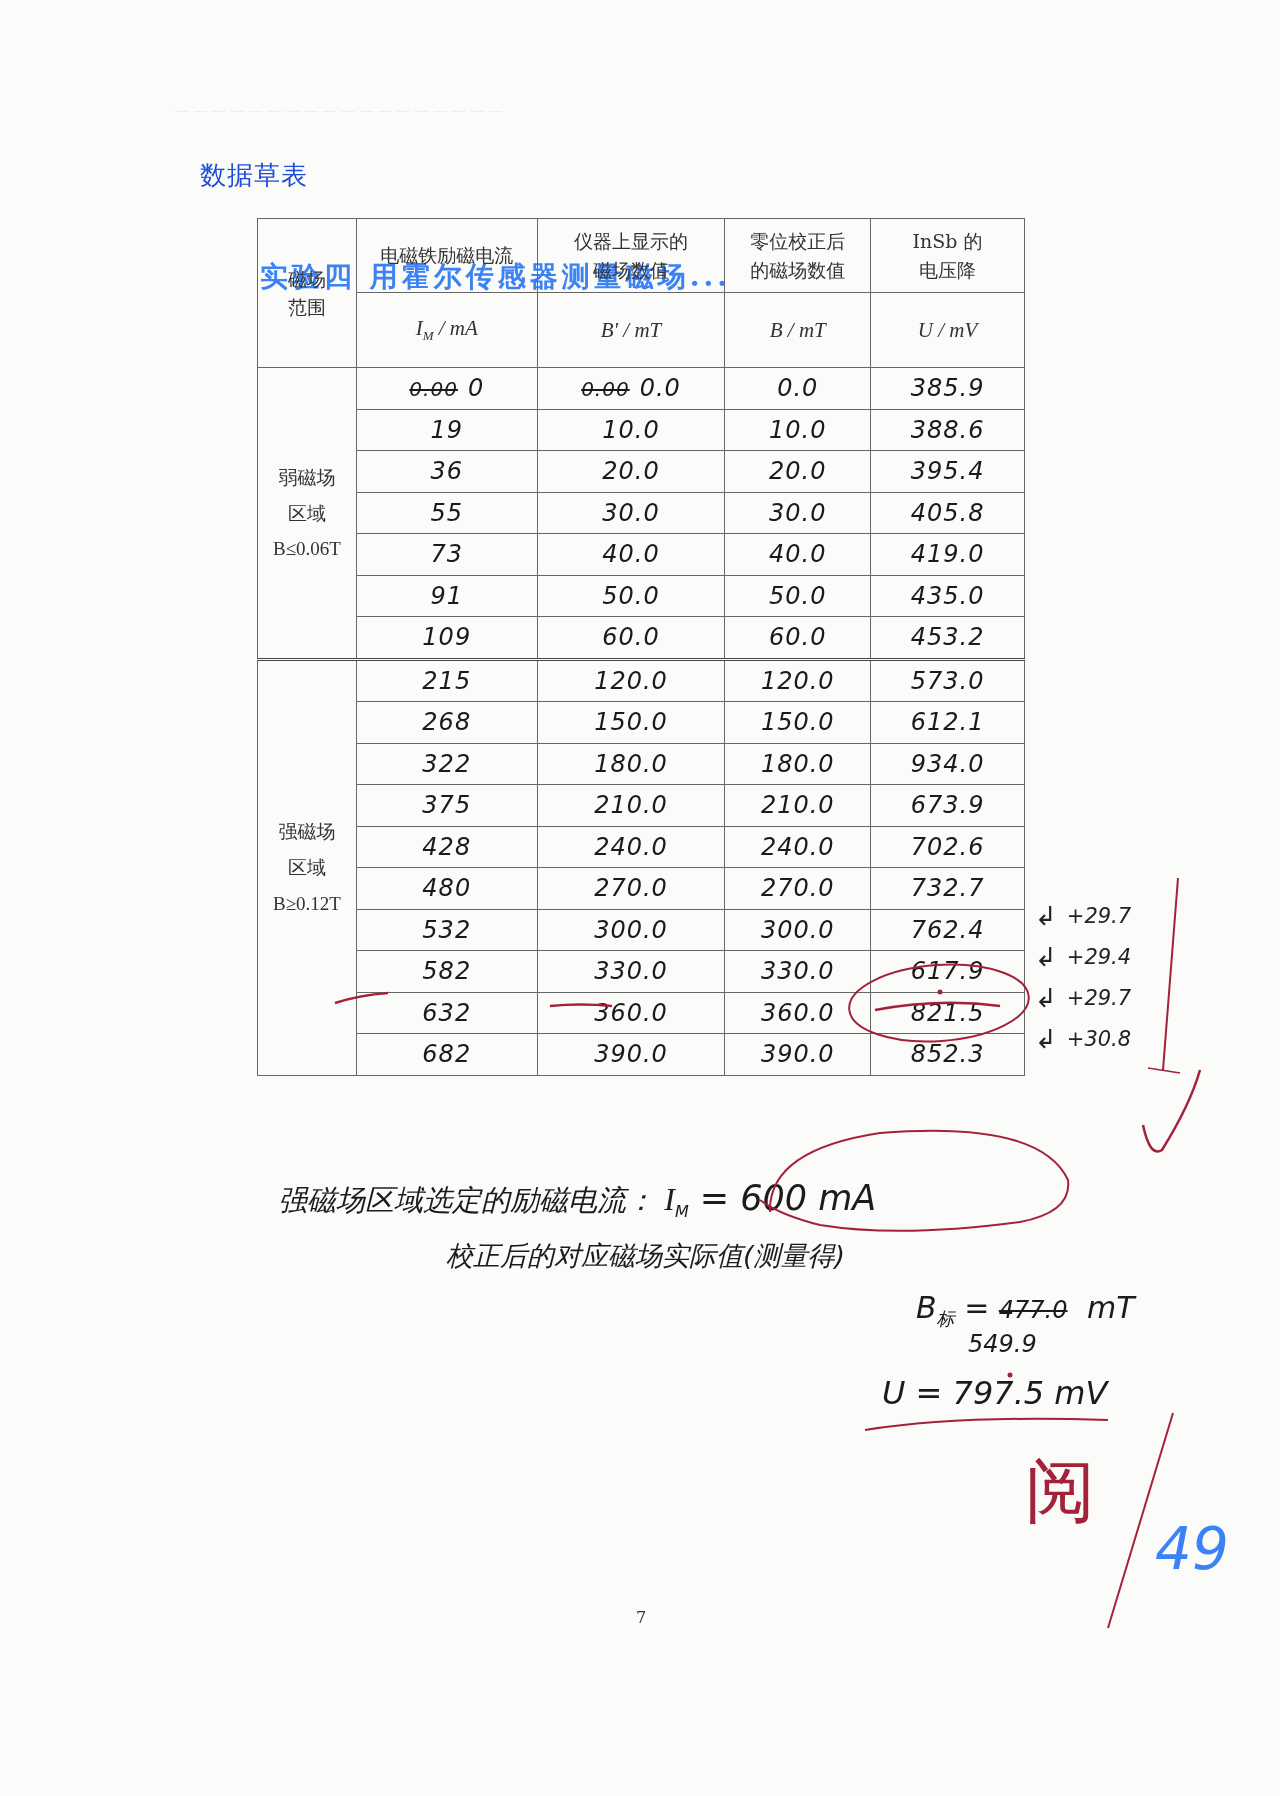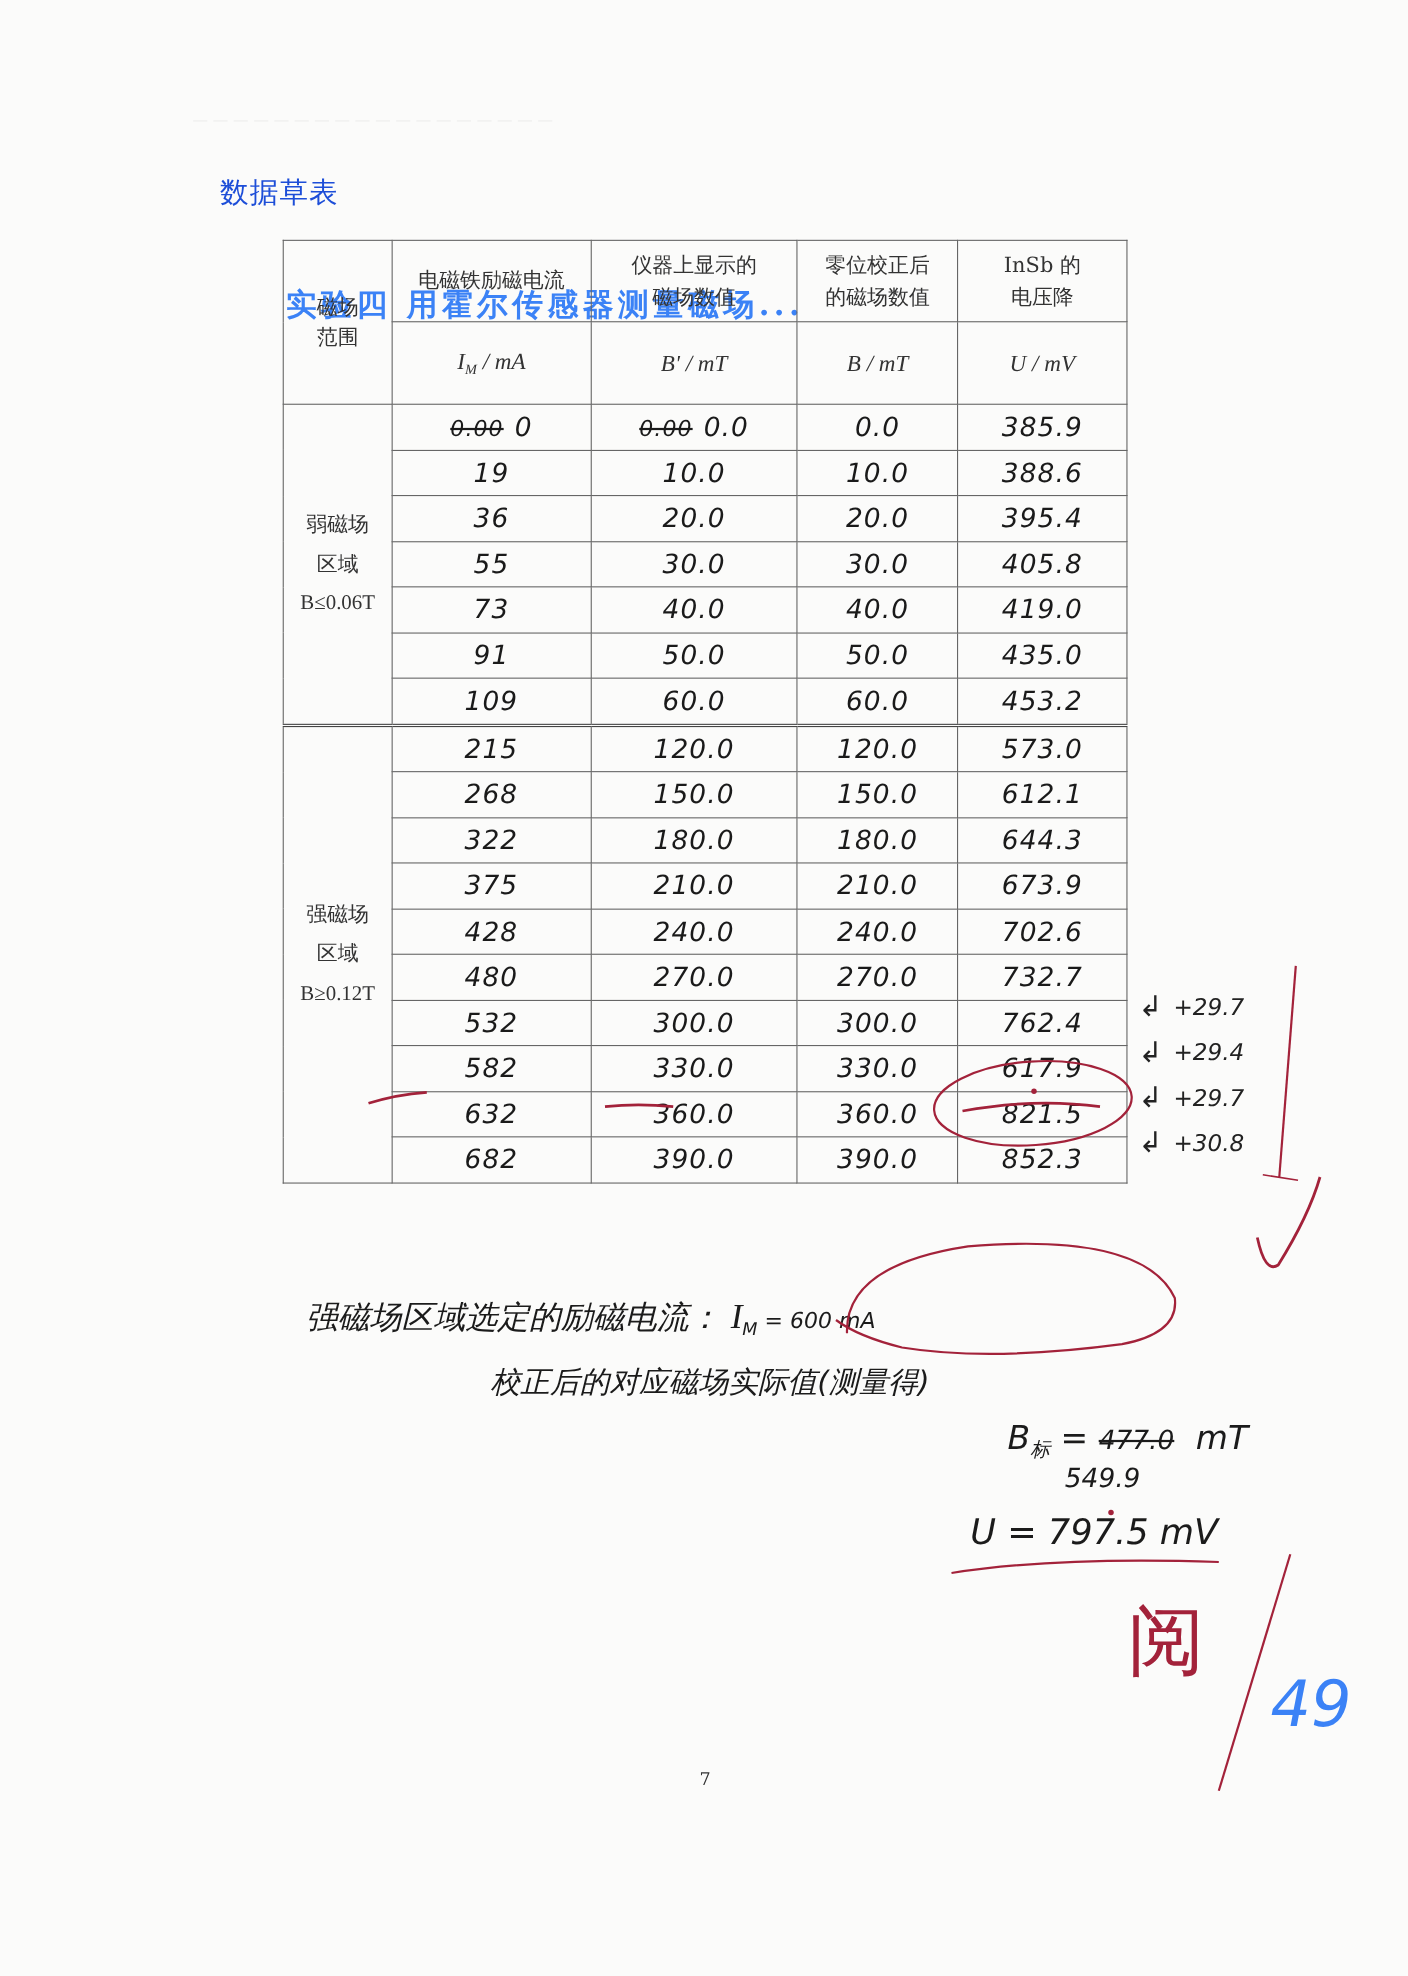--- a/index.html
+++ b/index.html
@@ -162,21 +162,21 @@
   <tr>
     <td class="cell c1">268</td>
     <td class="cell">150.0</td>
     <td class="cell">150.0</td>
     <td class="cell c4">612.1</td>
   </tr>
   <tr>
     <td class="cell c1">322</td>
     <td class="cell">180.0</td>
     <td class="cell">180.0</td>
-    <td class="cell c4">644.3</td>
+    <td class="cell c4">934.0</td>
   </tr>
   <tr>
     <td class="cell c1">375</td>
     <td class="cell">210.0</td>
     <td class="cell">210.0</td>
     <td class="cell c4">673.9</td>
   </tr>
   <tr>
     <td class="cell c1">428</td>
     <td class="cell">240.0</td>
@@ -230,21 +230,21 @@
       <span>+29.7</span>
     </div>
   <div class="diff">
       <span class="arrow">↲</span>
       <span>+30.8</span>
     </div>
 </div>
 
 <div class="hand" style="left:278px;top:1178px;font-size:29px;">
   <span>强磁场区域选定的励磁电流：</span>
-  <span style="font-family:'Liberation Serif',serif;font-size:32px;">I</span><sub style="font-size:16px;">M</sub><span style="font-size:20px;"> = 600 mA</span>
+  <span style="font-family:'Liberation Serif',serif;font-size:32px;">I</span><sub style="font-size:16px;">M</sub><span style="font-size:35px;"> = 600 mA</span>
 </div>
 <div class="hand" style="left:446px;top:1238px;font-size:27px;">校正后的对应磁场实际值(测量得)</div>
 
 <div class="hand" style="left:876px;top:1290px;font-size:30px;margin-left:40px;">
   <span>B</span><sub style="font-size:18px;">标</sub><span> = </span><span class="strike" style="font-size:24px;">477.0</span><span> mT</span>
 </div>
 <div class="hand" style="left:968px;top:1330px;font-size:24px;">549.9</div>
 <div class="hand" style="left:882px;top:1374px;font-size:32px;">
   <span>U = </span><span>797.5 mV</span>
 </div>

